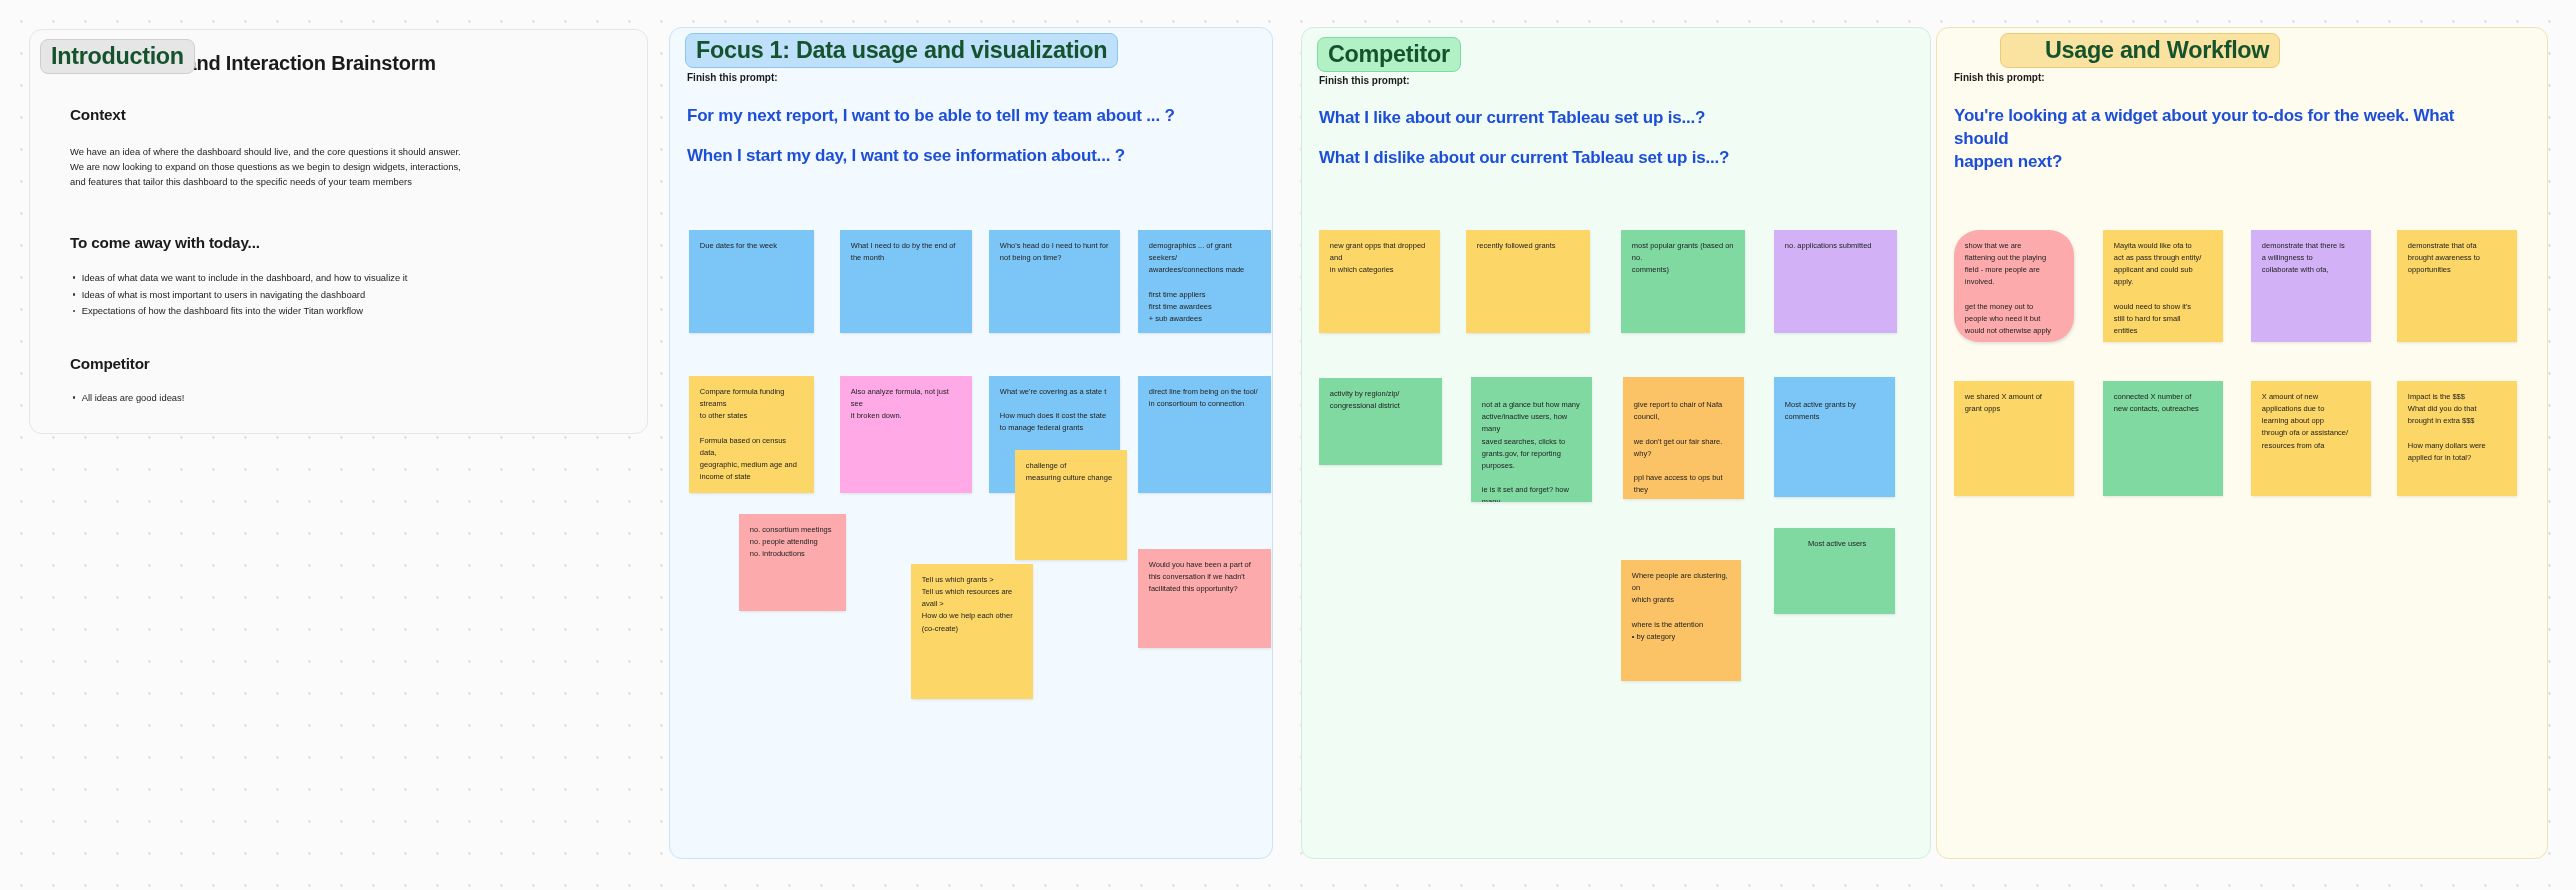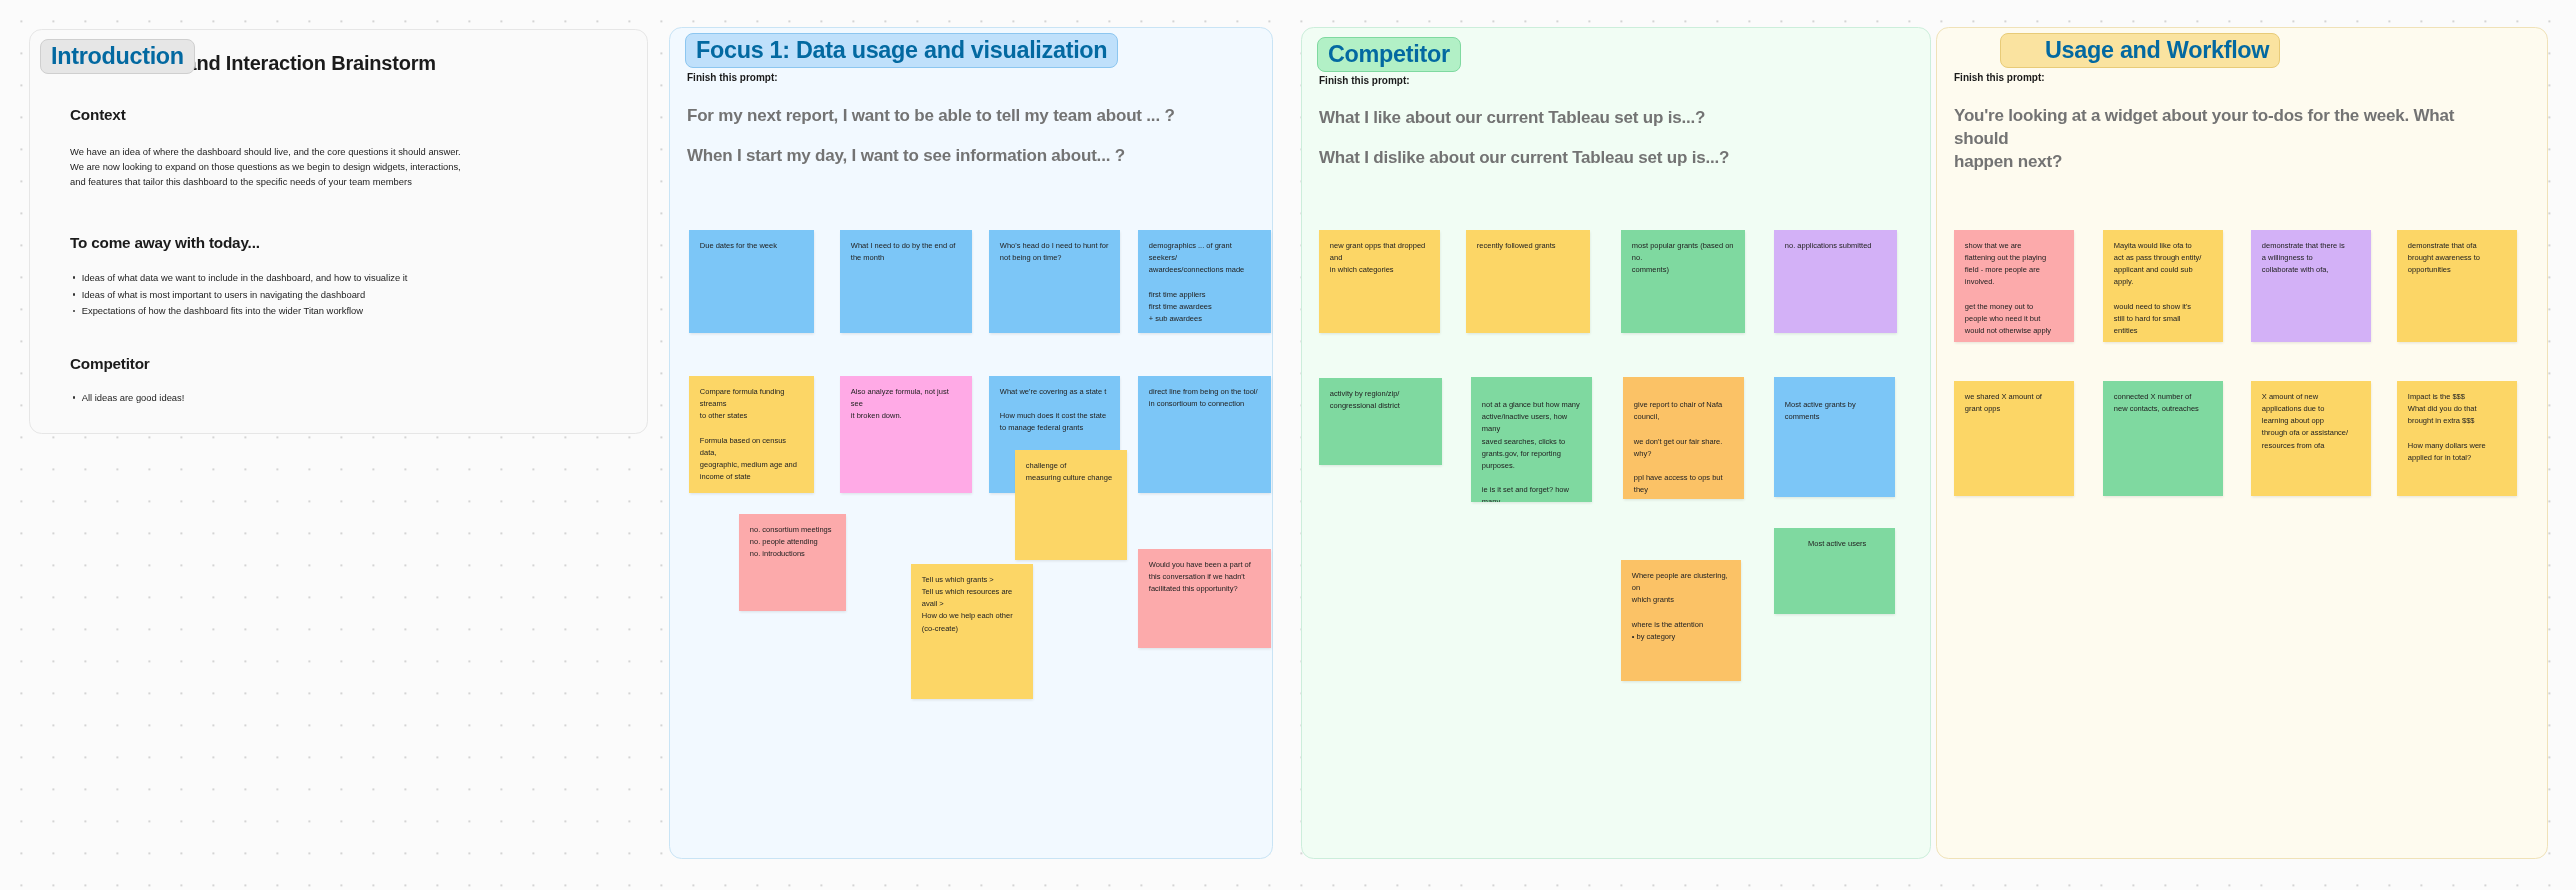--- a/index.html
+++ b/index.html
@@ -35,21 +35,21 @@
   
   .pill {
     position: absolute;
     display: inline-block;
     border-radius: 8px;
     border: 0.9px solid;
     padding: 2.7px 10px 4.5px 10px;
     font-size: 23.4px;
     font-weight: 700;
     letter-spacing: -0.3px;
-    color: #0369a1;
+    color: #14532d;
     white-space: nowrap;
     line-height: 1.12;
   }
   .pill-intro  { background:#e6e6e6; border-color:#cfcfcf; }
   .pill-blue   { background:#bfe0fb; border-color:#8cc6f0; }
   .pill-green  { background:#b2f0c6; border-color:#7fd9a0; }
   .pill-yellow { background:#fae3a0; border-color:#e8cb78; }
 
   .board-title {
     position: absolute;
@@ -63,21 +63,21 @@
   .finish-label {
     position: absolute;
     font-size: 10px;
     font-weight: 700;
     color: #1b1b1b;
   }
   .prompt {
     position: absolute;
     font-size: 17px;
     font-weight: 700;
-    color: #737373;
+    color: #1d4ed8;
     letter-spacing: -0.2px;
     line-height: 1.35;
   }
 
   
   .doc-h {
     position: absolute;
     font-size: 15.3px;
     font-weight: 700;
     color: #1b1b1b;
@@ -264,21 +264,21 @@
 where is the attention
   • by category</div>
 
 <div class="panel panel-usage"></div>
 
 <div class="pill pill-yellow" style="left:2000px; top:33px;padding-left:44px;">Usage and Workflow</div>
 <div class="finish-label" style="left:1954px; top:72px;">Finish this prompt:</div>
 <div class="prompt" style="left:1954px; top:105px; width:549px; white-space:pre-line;">You're looking at a widget about your to-dos for the week. What should
 happen next?</div>
 
-<div class="note n-pink" style="left:1954px; top:230px; width:120px; height:112px;">show that we are
+<div class="note n-pink" style="left:1954px; top:230px; width:120px; height:112px;border-radius:25px;">show that we are
 flattening out the playing
 field - more people are
 involved.
 
 get the money out to
 people who need it but
 would not otherwise apply</div>
 <div class="note n-yellow" style="left:2103px; top:230px; width:120px; height:112px;">Mayita would like ofa to
 act as pass through entity/
 applicant and could sub

